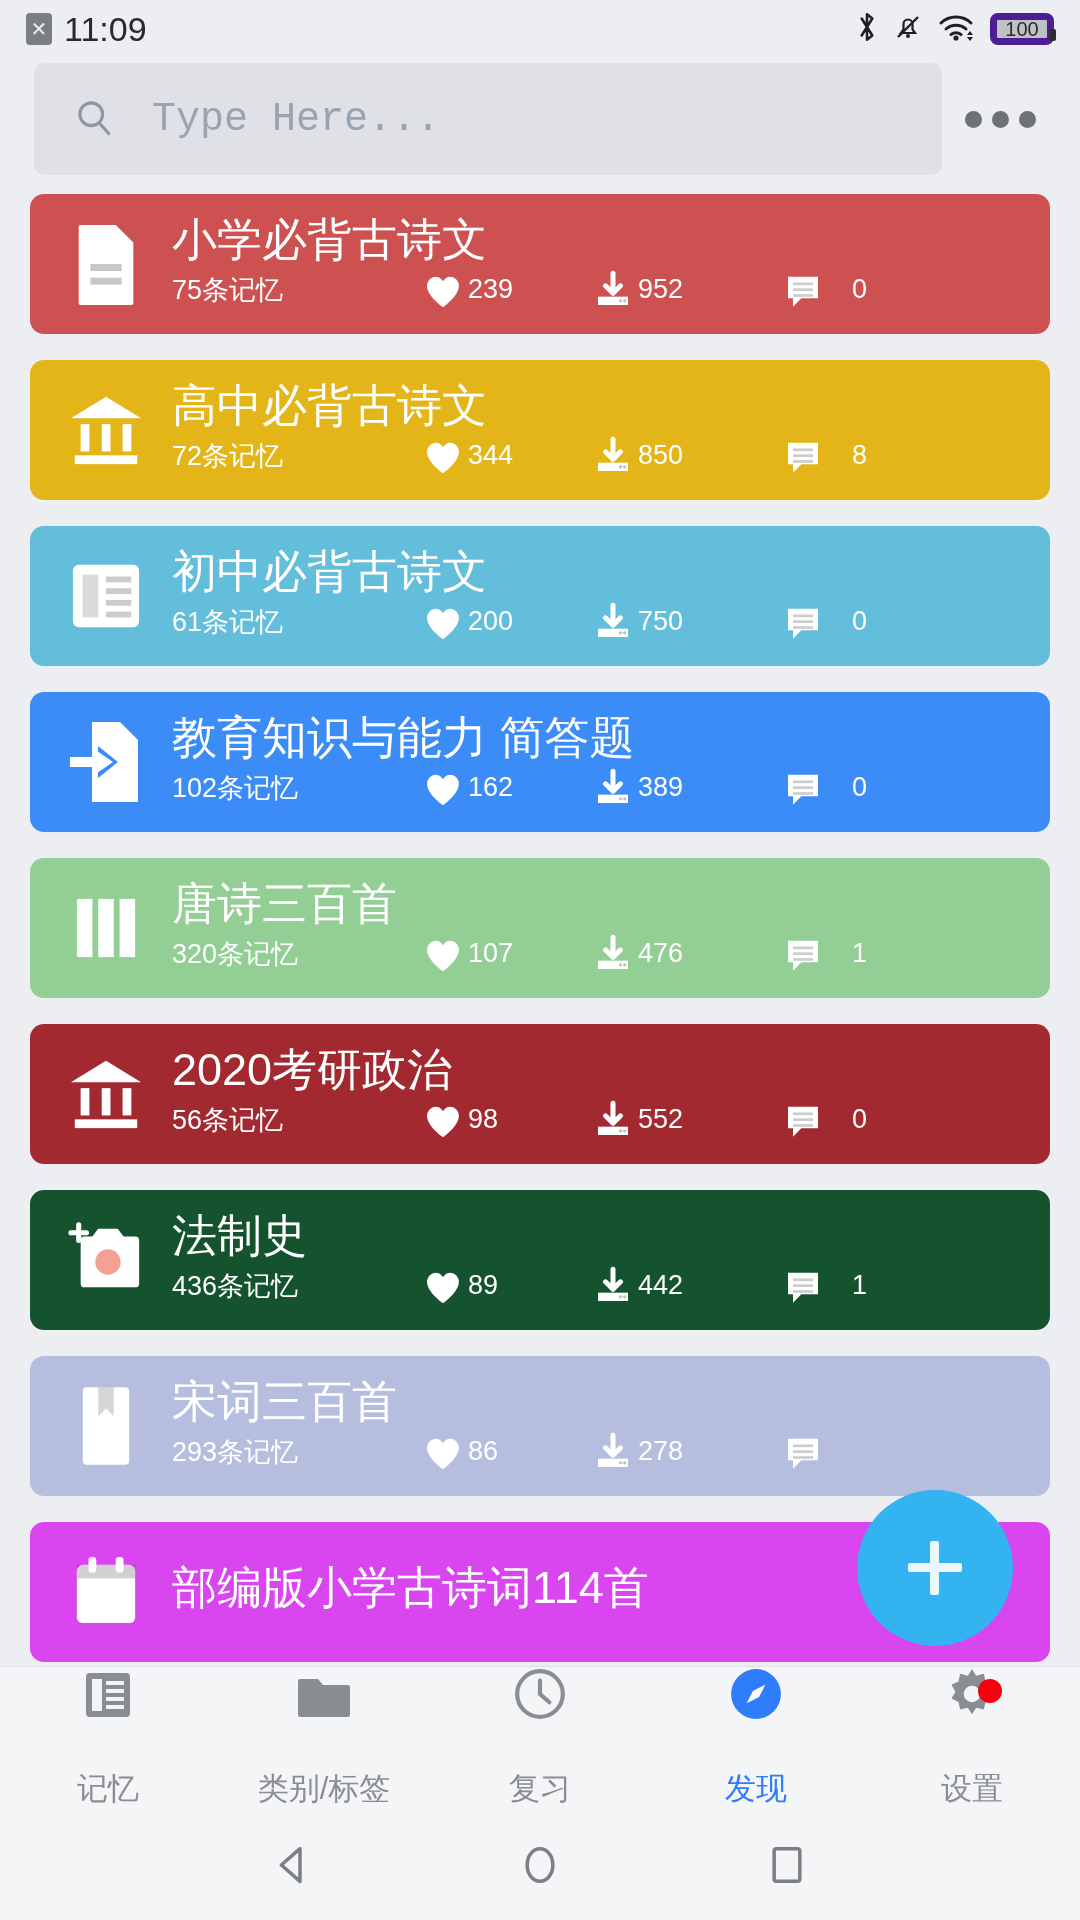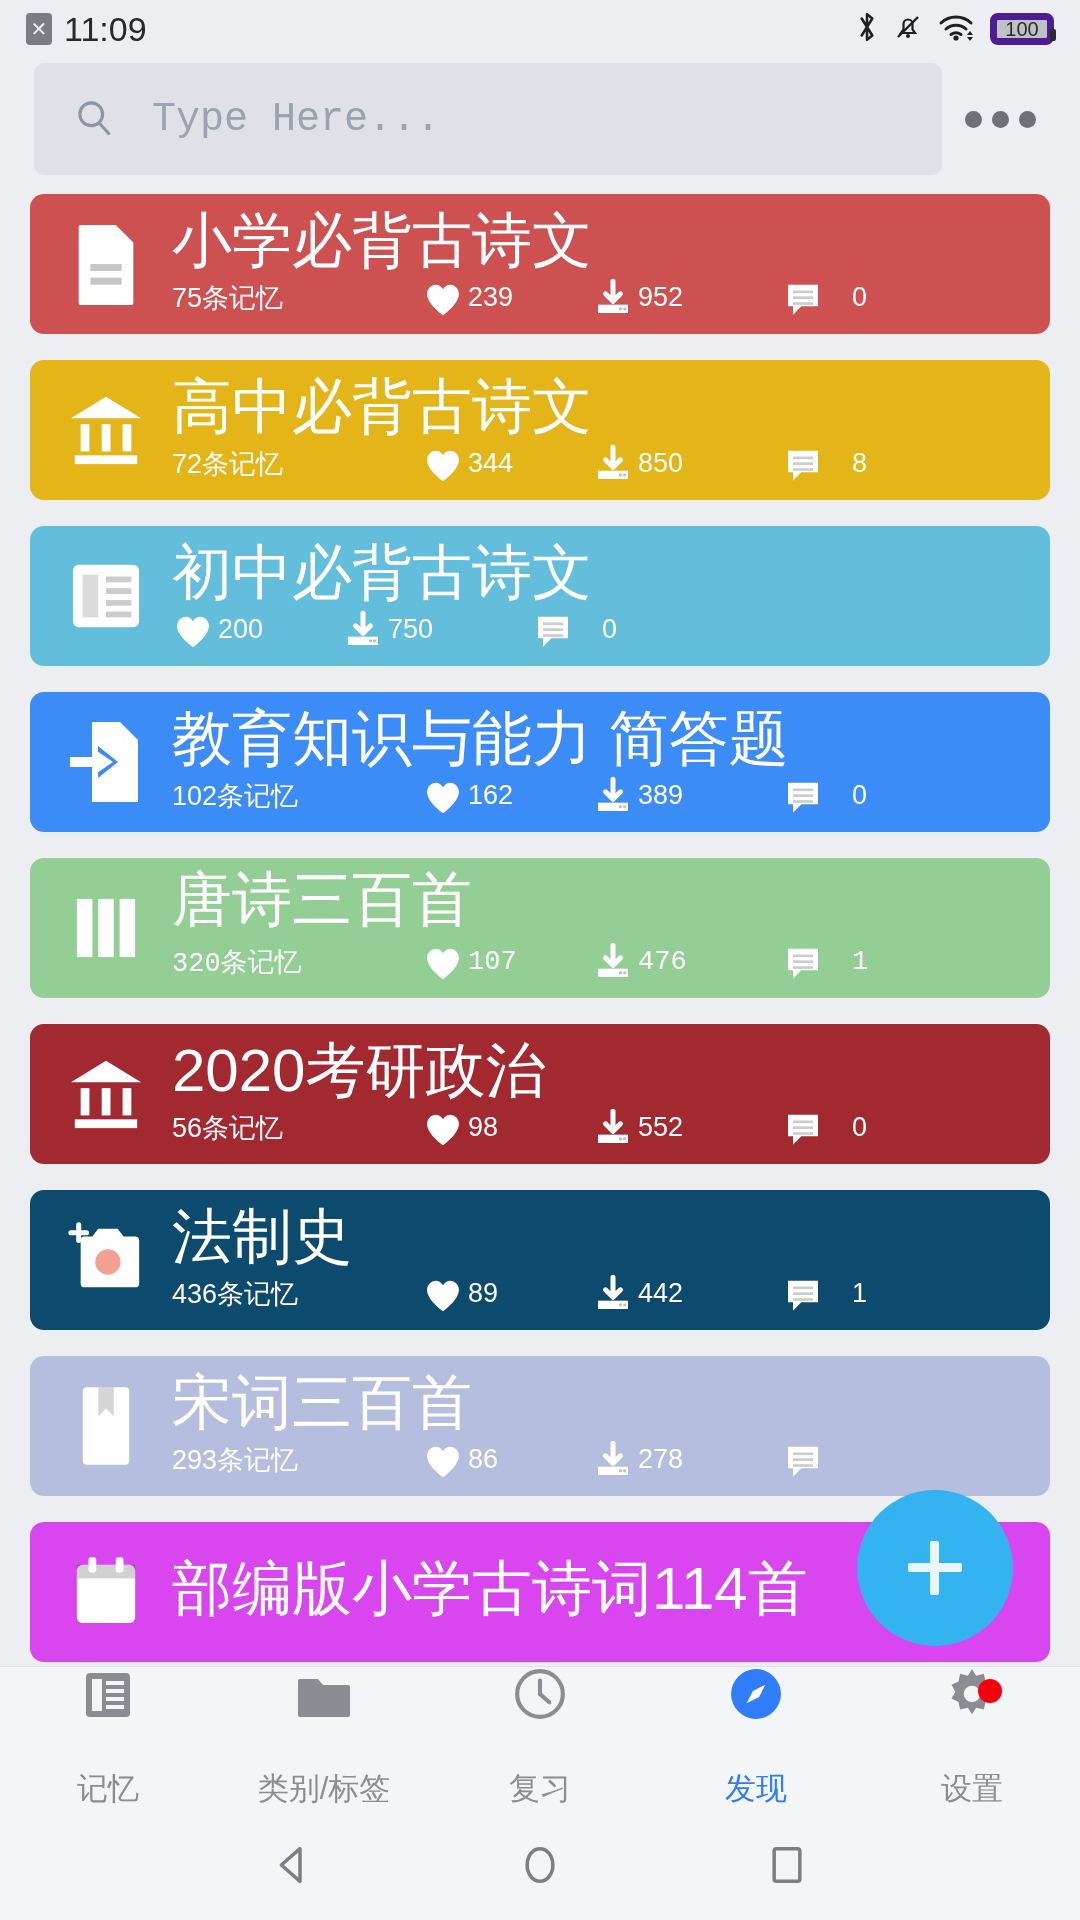--- a/index.html
+++ b/index.html
@@ -83,21 +83,21 @@
     padding: 0 26px 0 10px;
     position: relative;
   }
   .card-icon {
     width: 132px; flex: 0 0 132px;
     display: flex; align-items: center; justify-content: center;
     color: #fff;
   }
   .card-body { flex: 1 1 auto; display: flex; flex-direction: column; justify-content: center; margin-top: -2px; }
   .card-title {
-    color: #ffffff; font-size: 60px; line-height: 1.05;
+    color: #ffffff; font-size: 45px; line-height: 1.05;
     white-space: nowrap; margin-bottom: 6px; font-weight: 400;
   }
   .card-stats { display: flex; align-items: center; color: #ffffff; font-size: 27px; }
   .stat { display: flex; align-items: center; }
   .stat .val { margin-left: 2px; }
   .stat-count { width: 250px; }
   .stat-like { width: 170px; }
   .stat-dl { width: 190px; }
   .stat-cm { width: 120px; }
   .stat-cm .val { margin-left: 26px; }
@@ -301,20 +301,21 @@
             <rect x="19" y="10" width="13" height="3" fill="rgba(0,0,0,0.2)"></rect>
             <rect x="19" y="16" width="13" height="3" fill="rgba(0,0,0,0.2)"></rect>
             <rect x="19" y="22" width="13" height="3" fill="rgba(0,0,0,0.2)"></rect>
             <rect x="19" y="28" width="13" height="3" fill="rgba(0,0,0,0.2)"></rect>
           </svg>
         </div>
     <div class="card-body">
       <div class="card-title">初中必背古诗文</div>
 
       <div class="card-stats">
+        <span class="stat stat-count">61条记忆</span>
         <span class="stat stat-like">
               <svg class="ico-sm" width="42" height="38" viewBox="0 0 24 22">
                 <path d="M12 21 C2 13.5 1.2 7.6 4.6 4.6 C7.3 2.2 10.6 3.3 12 6 C13.4 3.3 16.7 2.2 19.4 4.6 C22.8 7.6 22 13.5 12 21 Z" fill="#ffffff"></path>
               </svg>
               <span class="val">200</span>
             </span>
         <span class="stat stat-dl">
               <svg class="ico-sm" width="42" height="40" viewBox="0 0 24 24">
                 <path d="M12 2 v9 M7.5 9.5 L12 14 L16.5 9.5" stroke="#ffffff" stroke-width="3" fill="none" stroke-linecap="round" stroke-linejoin="round"></path>
                 <path d="M3 16 h18 v5 H3 Z" fill="#ffffff"></path>
@@ -370,21 +371,21 @@
                 <path d="M3 4 h18 v13 h-10 l-5 5 v-5 H3 Z" fill="#ffffff"></path>
                 <rect x="6" y="7.5" width="12" height="1.6" fill="rgba(0,0,0,0.2)"></rect>
                 <rect x="6" y="11" width="12" height="1.6" fill="rgba(0,0,0,0.2)"></rect>
                 <rect x="6" y="14.5" width="12" height="1.6" fill="rgba(0,0,0,0.2)"></rect>
               </svg>
               <span class="val">0</span>
             </span>
       </div>
     </div>
       </div>
-      <div class="card" style="background: rgb(147, 207, 148); font-family: Liberation Mono, monospace;">
+      <div class="card" style="background: rgb(147, 207, 148);">
     <div class="card-icon">
           <svg width="66" height="74" viewBox="0 0 34 38">
             <rect x="2" y="4" width="8" height="30" fill="#ffffff"></rect>
             <rect x="13" y="4" width="8" height="30" fill="#ffffff"></rect>
             <rect x="24" y="4" width="8" height="30" fill="#ffffff"></rect>
           </svg>
         </div>
     <div class="card-body">
       <div class="card-title">唐诗三百首</div>
 
@@ -452,21 +453,21 @@
                 <path d="M3 4 h18 v13 h-10 l-5 5 v-5 H3 Z" fill="#ffffff"></path>
                 <rect x="6" y="7.5" width="12" height="1.6" fill="rgba(0,0,0,0.2)"></rect>
                 <rect x="6" y="11" width="12" height="1.6" fill="rgba(0,0,0,0.2)"></rect>
                 <rect x="6" y="14.5" width="12" height="1.6" fill="rgba(0,0,0,0.2)"></rect>
               </svg>
               <span class="val">0</span>
             </span>
       </div>
     </div>
       </div>
-      <div class="card" style="background: #0c4a6e;">
+      <div class="card" style="background: #14532d;">
     <div class="card-icon">
           <svg width="76" height="78" viewBox="0 0 38 40">
             <path d="M12 8 l3-4 h10 l3 4 h6 a2 2 0 0 1 2 2 v22 a2 2 0 0 1-2 2 H8 a2 2 0 0 1-2-2 V10 a2 2 0 0 1 2-2 z" fill="#ffffff"></path>
             <circle cx="20" cy="21" r="6.5" fill="#f4a193"></circle>
             <path d="M5 2 v8 M1 6 h8" stroke="#ffffff" stroke-width="2.6" stroke-linecap="round"></path>
           </svg>
         </div>
     <div class="card-body">
       <div class="card-title">法制史</div>
 

